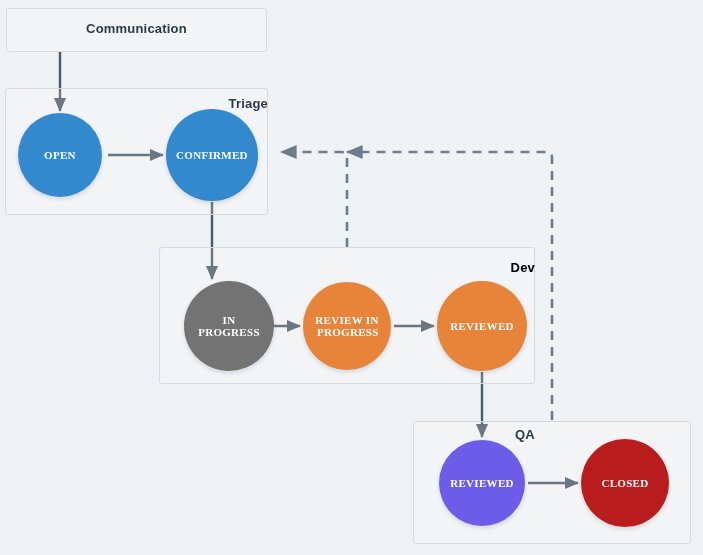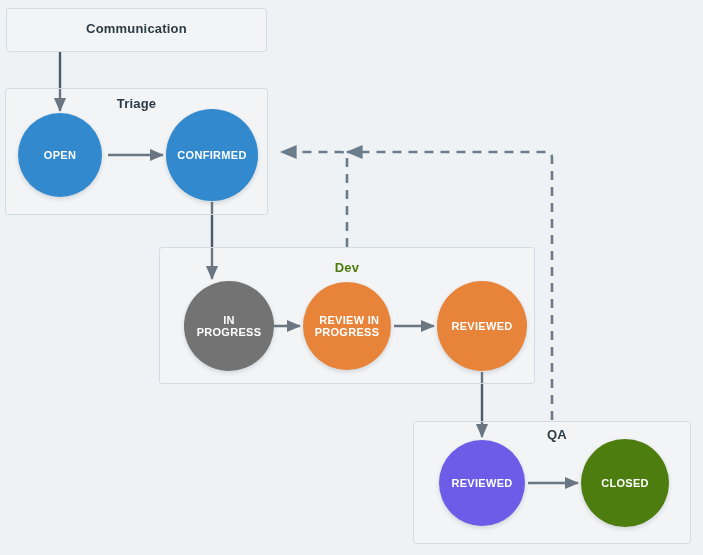--- a/index.html
+++ b/index.html
@@ -41,20 +41,21 @@
     justify-content: center;
     text-align: center;
     color: #ffffff;
     font-weight: bold;
     font-size: 11px;
     line-height: 1.12;
     letter-spacing: 0.3px;
     box-shadow: 0 2px 4px rgba(40,55,70,0.16);
     box-sizing: border-box;
     padding: 2px;
+    font-family: Liberation Serif, serif;
   }
   .node span { display: block; pointer-events: none; }
   svg.edges {
     position: absolute;
     left: 0; top: 0;
     width: 703px;
     height: 555px;
     overflow: visible;
   }
 </style>
@@ -82,25 +83,25 @@
         <path d="M 528,483 L 578,483" fill="none" stroke="#4a5a68" stroke-width="2.4" stroke-linecap="butt" marker-end="url(#arrow-solid)"></path>
         <path d="M 347,247 L 347,158 Q 347,152 341,152 L 281,152" fill="none" stroke="#6b7c8c" stroke-width="2.6" stroke-dasharray="9 7" stroke-linecap="butt" marker-end="url(#arrow-dashed)"></path>
         <path d="M 552,420 L 552,158 Q 552,152 546,152 L 347,152" fill="none" stroke="#6b7c8c" stroke-width="2.6" stroke-dasharray="9 7" stroke-linecap="butt" marker-end="url(#arrow-dashed)"></path>
       </g>
   </svg>
 
   <div id="group-layer">
       <div class="group-box" style="left: 6px; top: 8px; width: 261px; height: 44px; border-color: rgb(211, 220, 227);"></div>
       <div class="group-label" style="left: 6px; top: 21px; width: 261px; color: rgb(45, 59, 69);">Communication</div>
       <div class="group-box" style="left: 5px; top: 88px; width: 263px; height: 127px; border-color: rgb(211, 220, 227);"></div>
-      <div class="group-label" style="left: 5px; top: 96px; width: 263px; color: rgb(45, 59, 69);">Triage</div>
+      <div class="group-label" style="left: 5px; top: 96px; width: 263px; color: rgb(45, 59, 69); text-align: right;">Triage</div>
       <div class="group-box" style="left: 159px; top: 247px; width: 376px; height: 137px; border-color: rgb(211, 220, 227);"></div>
-      <div class="group-label" style="left: 159px; top: 260px; width: 376px; color: #4d7c0f;">Dev</div>
+      <div class="group-label" style="left: 159px; top: 260px; width: 376px; color: #000000; text-align: right;">Dev</div>
       <div class="group-box" style="left: 413px; top: 421px; width: 278px; height: 123px; border-color: rgb(211, 220, 227);"></div>
-      <div class="group-label" style="left: 413px; top: 427px; width: 224px; color: rgb(45, 59, 69); margin-left: 32px;">QA</div>
+      <div class="group-label" style="left: 413px; top: 427px; width: 224px; color: rgb(45, 59, 69);">QA</div>
     </div>
   <div id="node-layer">
       <div class="node" style="left: 18px; top: 113px; width: 84px; height: 84px; background: rgb(50, 137, 206);">
         <div>
           <span>OPEN</span>
         </div>
       </div>
       <div class="node" style="left: 166px; top: 109px; width: 92px; height: 92px; background: rgb(50, 137, 206); text-align: right;">
         <div>
           <span>CONFIRMED</span>
@@ -121,20 +122,20 @@
       <div class="node" style="left: 437px; top: 281px; width: 90px; height: 90px; background: rgb(232, 131, 58);">
         <div>
           <span>REVIEWED</span>
         </div>
       </div>
       <div class="node" style="left: 439px; top: 440px; width: 86px; height: 86px; background: rgb(108, 92, 232);">
         <div>
           <span>REVIEWED</span>
         </div>
       </div>
-      <div class="node" style="left: 581px; top: 439px; width: 88px; height: 88px; background: #4d7c0f;">
+      <div class="node" style="left: 581px; top: 439px; width: 88px; height: 88px; background: #b91c1c;">
         <div>
           <span>CLOSED</span>
         </div>
       </div>
     </div>
 
 </div>
 
 </body></html>

